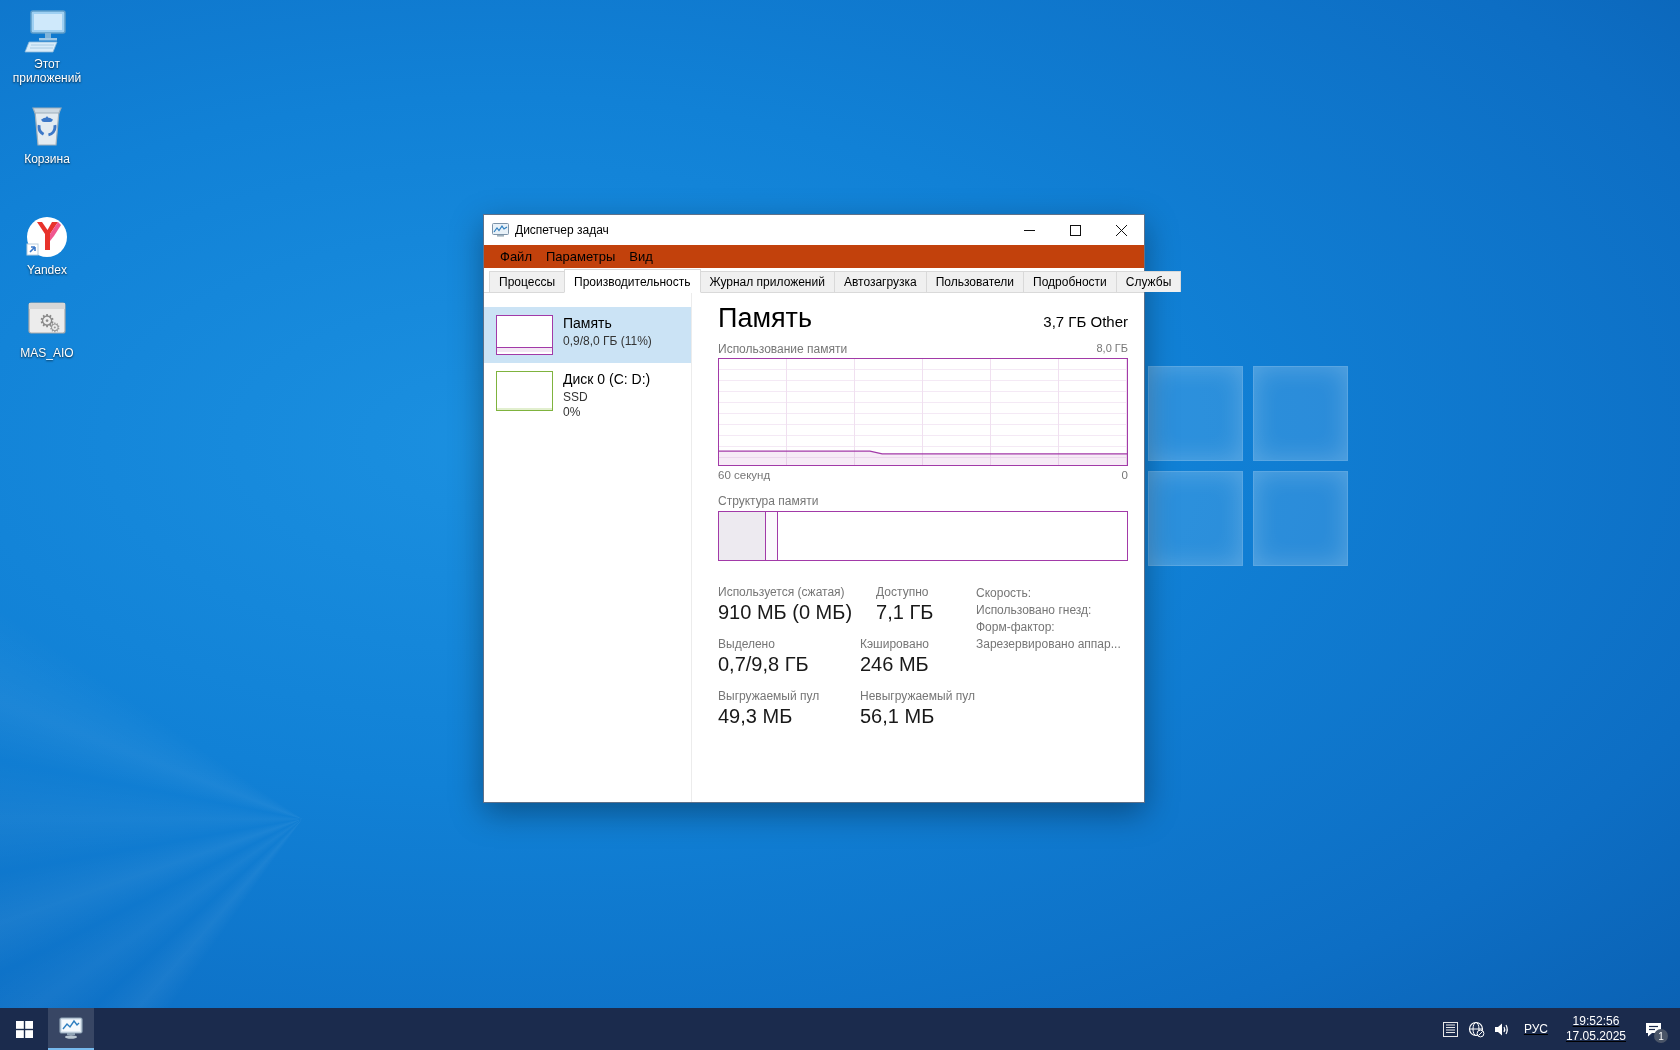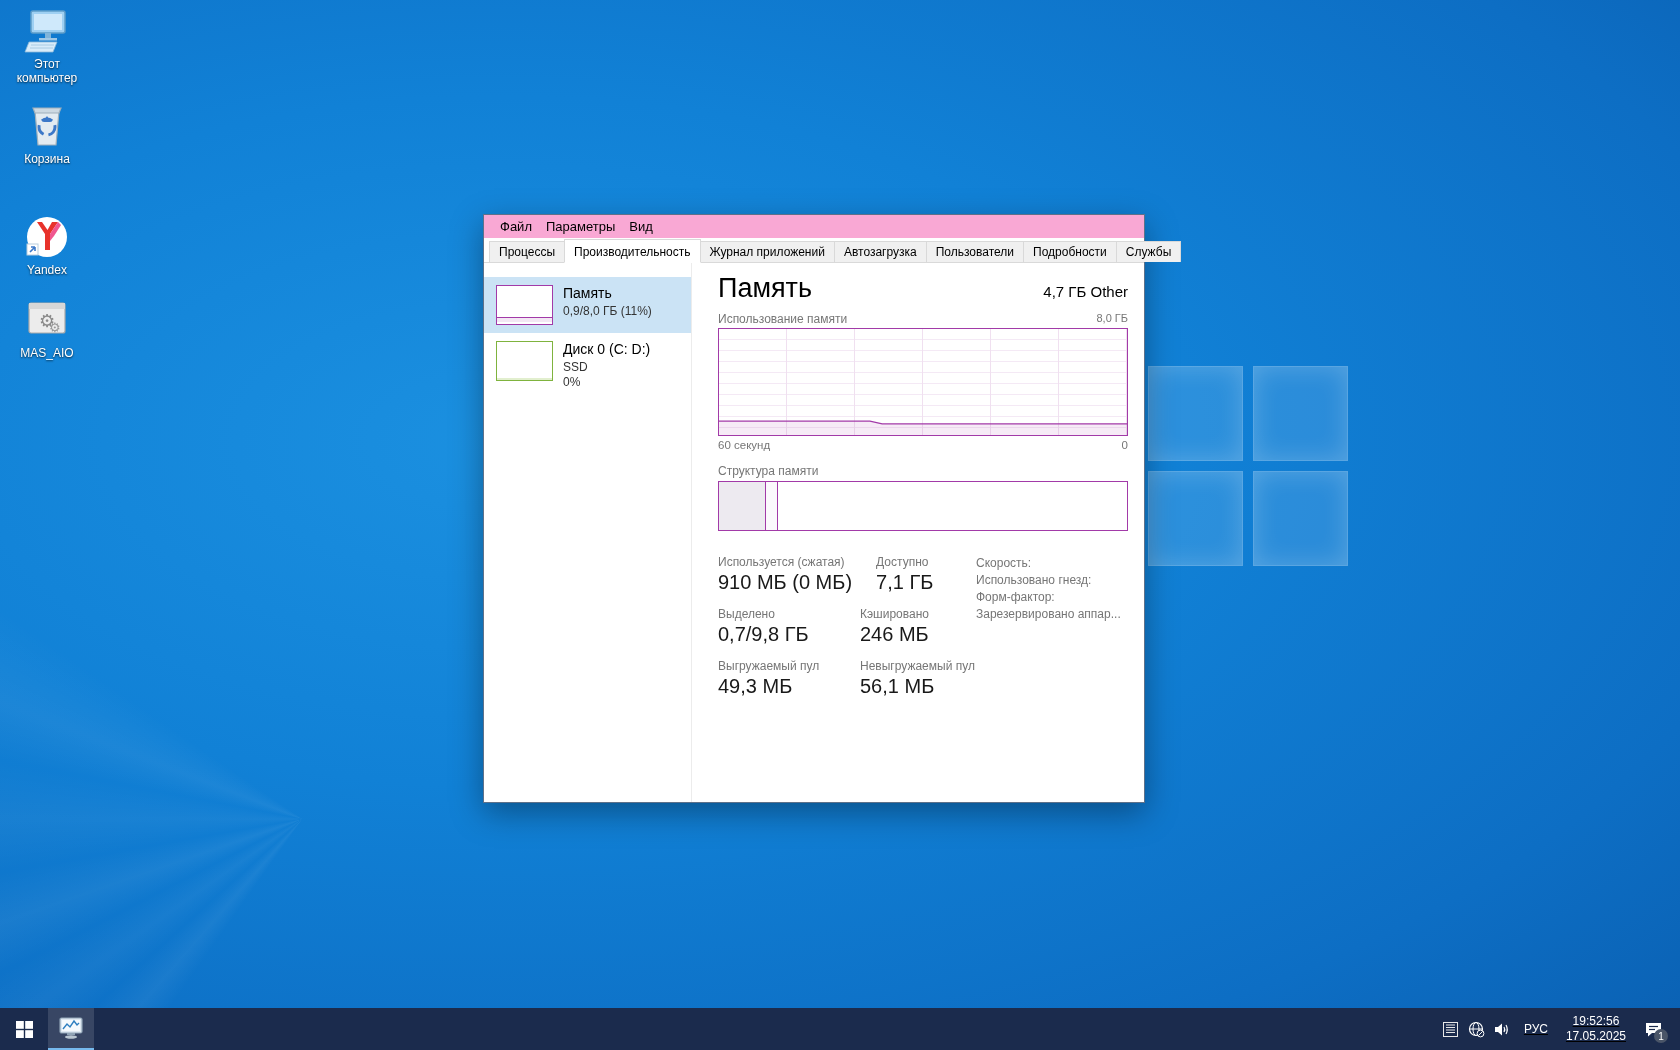--- a/index.html
+++ b/index.html
@@ -30,21 +30,21 @@
 
   
   .tm { position:absolute; left:483px; top:214px; width:662px; height:589px;
     background:#fff; border:1px solid #5e718a; box-shadow:0 10px 30px rgba(0,0,0,0.35);
     display:flex; flex-direction:column; }
   .titlebar { height:30px; display:flex; align-items:center; padding-left:8px; background:#fff; flex:none; }
   .titlebar .ticon { width:17px; height:15px; margin-right:6px; }
   .titlebar .ttext { font-size:12px; color:#000; flex:1; }
   .wbtns { display:flex; height:100%; }
   .wbtn { width:46px; height:100%; display:flex; align-items:center; justify-content:center; }
-  .menubar { height:23px; display:flex; align-items:center; padding-left:9px; background:#f9a8d4; flex:none; }
+  .menubar { height:23px; display:flex; align-items:center; padding-left:9px; background:#c2410c; flex:none; }
   .menubar span { font-size:13px; color:#000; padding:2px 7px; }
   .tabstrip { height:25px; display:flex; align-items:flex-end; padding-left:5px; background:#fff;
     border-bottom:1px solid #d9d9d9; flex:none;text-align:right; }
   .tab { font-size:12px; color:#000; background:#f0f0f0; border:1px solid #d9d9d9; border-bottom:none;
     padding:3px 9px 4px 9px; height:21px; white-space:nowrap; }
   .tab + .tab { margin-left:-1px; }
   .tab.active { background:#fff; height:24px; padding-top:5px; position:relative; z-index:2;
     margin-bottom:-1px; border-bottom:1px solid #fff; }
 
   .content { flex:1; display:flex; background:#fff; overflow:hidden; }
@@ -133,21 +133,21 @@
         <rect x="16" y="30" width="18" height="2.5" fill="#9fc8e6"></rect>
         <g fill="#d8ecfa" stroke="#8db9d8" stroke-width="0.8">
           <polygon points="6,34 34,34 30,44 2,44"></polygon>
         </g>
         <g stroke="#9fc4dd" stroke-width="0.8">
           <line x1="8" y1="37" x2="31" y2="37"></line>
             <line x1="7" y1="40" x2="30" y2="40"></line>
         </g>
       </svg>
     </div>
-    <div class="lbl">Этот компьютер</div>
+    <div class="lbl">Этот приложений</div>
   </div>
 
   <div class="dicon" style="top:103px;">
     <div class="img">
       <svg width="48" height="46" viewBox="0 0 48 46">
         <path d="M12 8 L36 8 L33 42 L15 42 Z" fill="#e3ebf1" stroke="#9fb0bc" stroke-width="1.2"></path>
         <path d="M10 5 L38 5 L36 10 L12 10 Z" fill="#cdd9e2" stroke="#9fb0bc" stroke-width="1.2"></path>
         <circle cx="24" cy="24" r="8" fill="none" stroke="#3c78c8" stroke-width="3" stroke-dasharray="11 5"></circle>
         <polygon points="24,13 28,19 20,19" fill="#3c78c8"></polygon>
       </svg>
@@ -174,20 +174,47 @@
         <rect x="6" y="6" width="36" height="30" rx="2" fill="#ececec" stroke="#a9a9a9" stroke-width="1.2"></rect>
         <rect x="6" y="6" width="36" height="6" fill="#d7d7d7"></rect>
         <text x="16" y="30" font-size="18" fill="#8a8a8a">⚙</text>
         <text x="26" y="35" font-size="13" fill="#9a9a9a">⚙</text>
       </svg>
     </div>
     <div class="lbl">MAS_AIO</div>
   </div>
 
   <div class="tm">
+    <div class="titlebar">
+      <span class="ticon">
+        <svg width="17" height="15" viewBox="0 0 17 15">
+          <rect x="0.5" y="0.5" width="16" height="11" rx="1" fill="#e8f1f8" stroke="#7d93a8"></rect>
+          <polyline points="2,9 5,5 7,7.5 10,3 12,6 15,4" fill="none" stroke="#2f7fc0" stroke-width="1.2"></polyline>
+          <rect x="5" y="12" width="7" height="1.6" fill="#9fb0bc"></rect>
+        </svg>
+      </span>
+      <span class="ttext">Диспетчер задач</span>
+      <span class="wbtns">
+        <span class="wbtn">
+          <svg width="11" height="11" viewBox="0 0 11 11">
+              <line x1="0" y1="5.5" x2="11" y2="5.5" stroke="#111" stroke-width="1"></line>
+            </svg>
+        </span>
+        <span class="wbtn">
+          <svg width="11" height="11" viewBox="0 0 11 11">
+              <rect x="0.5" y="0.5" width="10" height="10" fill="none" stroke="#111" stroke-width="1"></rect>
+            </svg>
+        </span>
+        <span class="wbtn">
+          <svg width="11" height="11" viewBox="0 0 11 11">
+              <path d="M0 0 L11 11 M11 0 L0 11" stroke="#111" stroke-width="1"></path>
+            </svg>
+        </span>
+      </span>
+    </div>
 
     <div class="menubar">
       <span>Файл</span>
       <span>Параметры</span>
       <span>Вид</span>
     </div>
 
     <div class="tabstrip">
       <span class="tab">Процессы</span>
       <span class="tab active">Производительность</span>
@@ -217,21 +244,21 @@
             <div class="t1">Диск 0 (C: D:)</div>
             <div class="t2">SSD</div>
             <div class="t2" style="margin-top:1px;">0%</div>
           </span>
         </div>
       </div>
 
       <div class="main">
         <div class="mhead">
           <h1>Память</h1>
-          <span class="total">4,7 ГБ Other</span>
+          <span class="total">3,7 ГБ Other</span>
         </div>
 
         <div class="chead">
           <span class="cl">Использование памяти</span>
           <span class="cr">8,0 ГБ</span>
         </div>
         <div class="chart">
           <svg viewBox="0 0 100 100" preserveAspectRatio="none">
             <polygon points="0,87 37,87 40,89.5 100,89.5 100,100 0,100" fill="rgba(162,58,168,0.10)"></polygon>
             <polyline points="0,87 37,87 40,89.5 100,89.5" fill="none" stroke="#a23aa8" stroke-width="1.3" vector-effect="non-scaling-stroke"></polyline>

